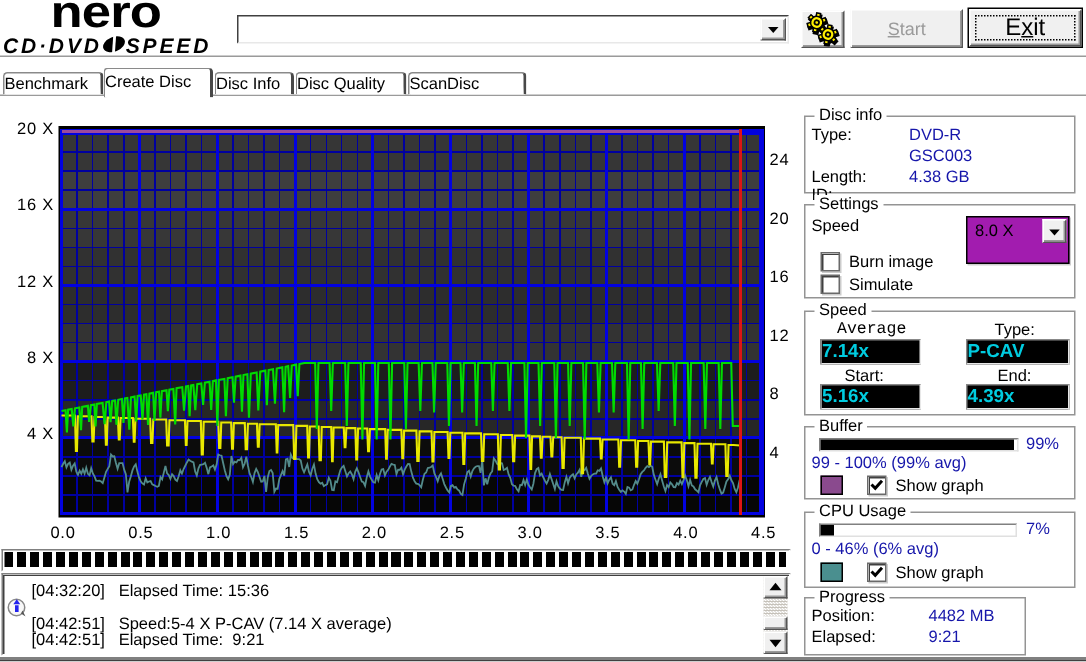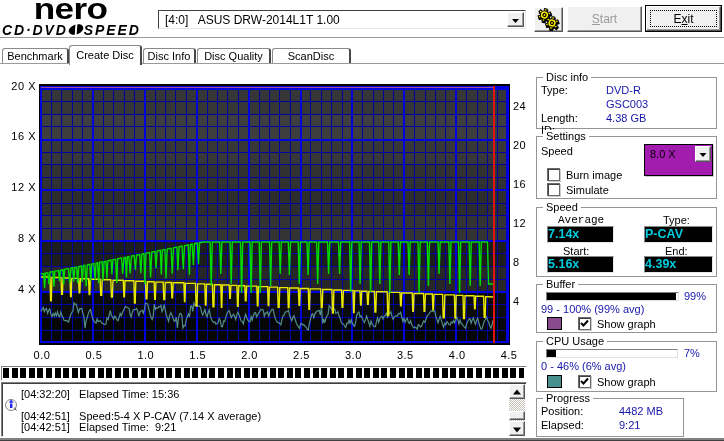--- a/index.html
+++ b/index.html
@@ -5,21 +5,21 @@
 html,body { width:724px; height:441px; background:#fff; font-family:"Liberation Sans",sans-serif; position:relative; overflow:hidden; }
 .ab { position:absolute; }
 .t11 { font-size:11px; color:#000; white-space:nowrap; }
 .blue { color:#1616aa; }
 .grp { position:absolute; border:1px solid #949494; }
 .glabel { position:absolute; top:-7px; left:6px; background:#fff; padding:0 3px; font-size:11px; color:#000; white-space:nowrap; }
 .raised { background:#f0f0f0; border-top:1px solid #fff; border-left:1px solid #fff; border-right:1px solid #555; border-bottom:1px solid #555; box-shadow:inset -1px -1px 0 #9a9a9a; }
 .cb { position:absolute; width:13px; height:13px; background:#fff; border:1px solid #6a6a6a; box-shadow:inset 1px 1px 0 #404040, 1px 1px 0 #cccccc; }
 .bar { position:absolute; border:1px solid #808080; border-right-color:#e0e0e0; border-bottom-color:#e0e0e0; background:#fff; }
 .sbox { position:absolute; background:#000; border:1px solid #888; border-right-color:#e8e8e8; border-bottom-color:#e8e8e8; color:#00cce0; font-weight:bold; font-size:12.5px; text-align:left; line-height:15px; }
-.tab { position:absolute; background:#fff; border-top:1px solid #8a8a8a; border-left:1px solid #8a8a8a; border-right:2px solid #484848; border-radius:3px 3px 0 0; font-size:11px; text-align:center; }
+.tab { position:absolute; background:#fff; border-top:1px solid #8a8a8a; border-left:1px solid #8a8a8a; border-right:2px solid #484848; border-radius:3px 3px 0 0; font-size:11px; }
 </style></head>
 <body>
 
 <svg width="724" height="441" viewBox="0 0 724 441" style="position:absolute;left:0;top:0">
 <rect x="39" y="84" width="471" height="261" fill="#000"></rect>
 <rect x="41.0" y="86.0" width="467.0" height="28.1" fill="#363636"></rect>
 <rect x="41.0" y="114.1" width="467.0" height="25.4" fill="#3e3e3e"></rect>
 <rect x="41.0" y="139.5" width="467.0" height="25.4" fill="#373737"></rect>
 <rect x="41.0" y="164.9" width="467.0" height="25.4" fill="#313131"></rect>
 <rect x="41.0" y="190.3" width="467.0" height="25.4" fill="#2d2d2d"></rect>
@@ -64,21 +64,20 @@
     <span style="font-weight:bold;font-size:30px;letter-spacing:-0.5px;line-height:15px;display:inline-block;transform:scaleX(1.17);">nero</span>
   </div>
 <div class="ab" style="left:2px;top:23px;width:146px;height:13px;font-style:italic;font-weight:bold;font-size:14px;letter-spacing:1.9px;display:flex;align-items:center;">CD·DVD<svg width="16" height="13" viewBox="0 0 16 13" style="margin:0 0px;">
       <g transform="rotate(-22 8 6.5)">
         <ellipse cx="8" cy="6.5" rx="7.6" ry="4.8" fill="#000"></ellipse>
         <rect x="7.1" y="0.5" width="1.9" height="12" fill="#fff" transform="rotate(26 8 6.5)"></rect>
       </g>
     </svg>SPEED</div>
 
 <div class="ab" style="left:158px;top:10px;width:368px;height:19px;background:#fff;border:1px solid #404040;border-right-color:#e8e8e8;border-bottom-color:#e8e8e8;">
- <div class="ab" style="left:6px;top:2px;font-size:12px;">[4:0]&nbsp;&nbsp; ASUS DRW-2014L1T 1.00</div>
  <div class="ab raised" style="right:1px;top:1px;width:17px;height:15px;">
   <svg width="15" height="13">
         <path d="M4 5 L11 5 L7.5 9 Z" fill="#000"></path>
       </svg>
  </div>
 </div>
 
 <div class="ab raised" style="left:534px;top:7px;width:29px;height:25px;">
  <svg width="27" height="23" viewBox="0 0 27 23">
   <defs>
@@ -100,21 +99,21 @@
   <use href="#gear2" transform="translate(9.5,7) rotate(12)"></use>
   <use href="#gear2" transform="translate(17,15) rotate(12)"></use>
  </svg>
 </div>
 
 <div class="ab raised" style="left:567px;top:6px;width:75px;height:26px;display:flex;align-items:center;justify-content:center;font-size:12px;color:#9a9a9a;"><span style="text-decoration:underline;">S</span>tart</div>
 
 <div class="ab" style="left:645px;top:5px;width:77px;height:27px;background:#000;padding:1px;">
  <div class="raised" style="width:100%;height:100%;position:relative;display:flex;align-items:center;justify-content:center;font-size:11px;">
   <div class="ab" style="left:3px;top:3px;right:3px;bottom:3px;border:1px dotted #000;"></div>
-  <span style="font-size:12px;">E<span style="text-decoration:underline;">x</span>it</span>
+  <span style="font-size:16px;">E<span style="text-decoration:underline;">x</span>it</span>
  </div>
 </div>
 
 <div class="ab" style="left:0;top:37px;width:724px;height:1px;background:#9a9a9a;"></div>
 <div class="ab" style="left:0;top:38px;width:724px;height:1px;background:#fff;"></div>
 
 <div class="ab" style="left:0;top:63px;width:724px;height:1px;background:#9a9a9a;"></div>
 <div class="tab" style="left:2px;top:48px;width:67px;height:15px;line-height:15px;">Benchmark</div>
 <div class="tab" style="left:143px;top:48px;width:53px;height:15px;line-height:15px;">Disc Info</div>
 <div class="tab" style="left:197px;top:48px;width:74px;height:15px;line-height:15px;">Disc Quality</div>

